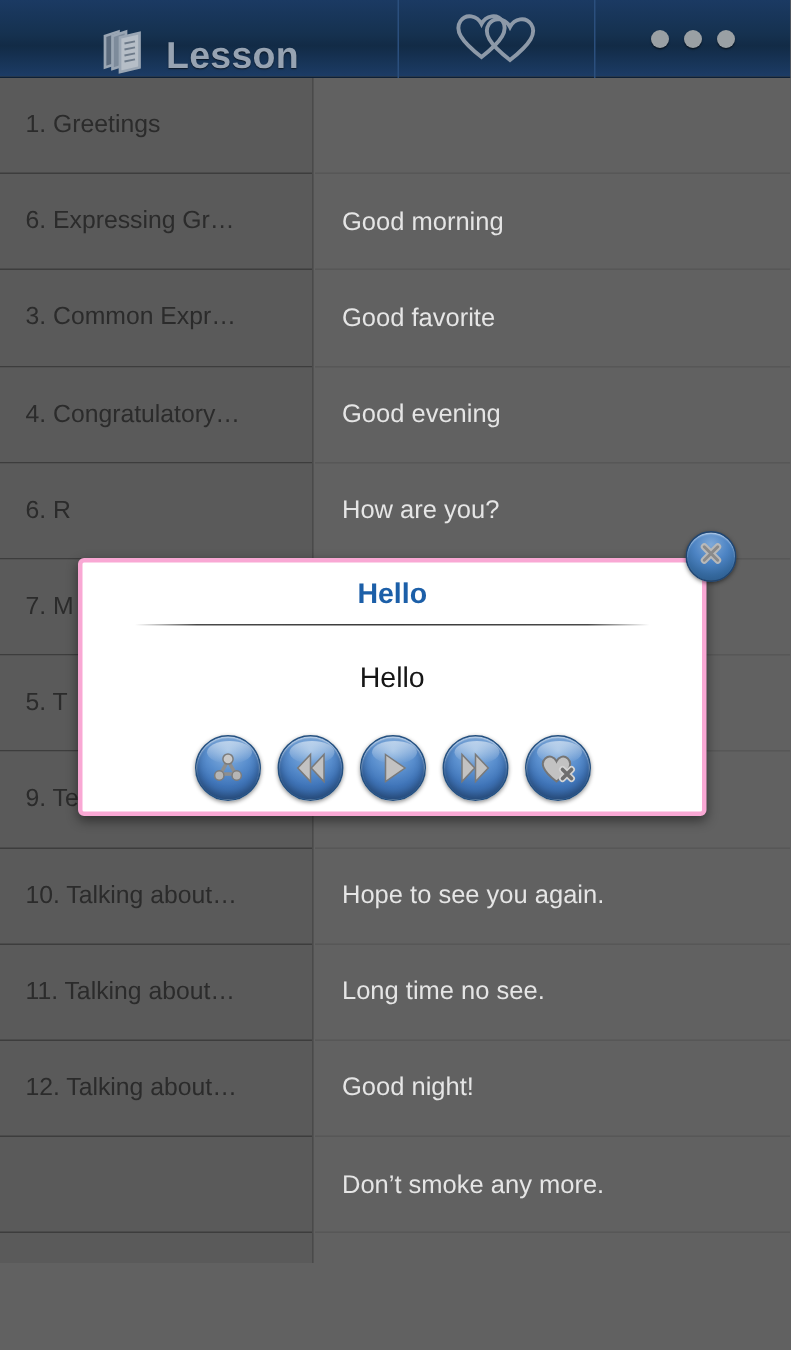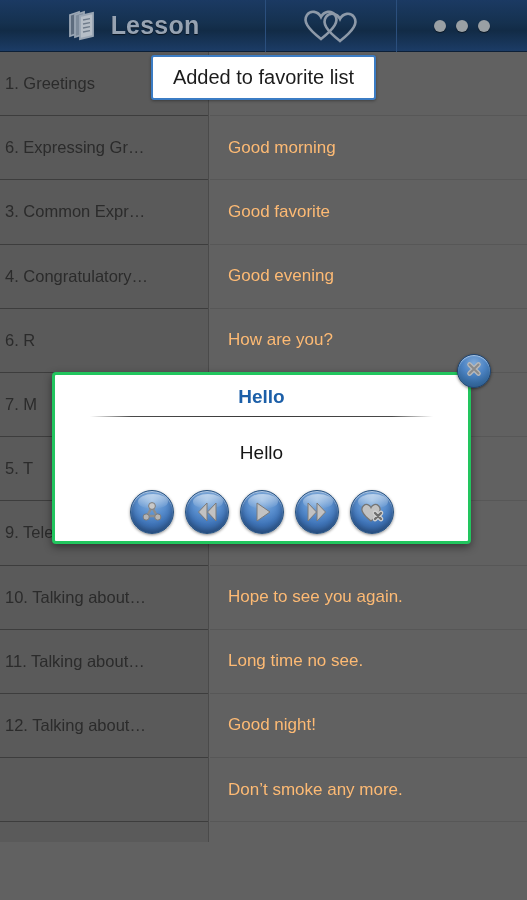--- a/index.html
+++ b/index.html
@@ -20,21 +20,21 @@
     position: absolute; left: 0; top: 0;
     width: 527px; height: 52px;
     background: linear-gradient(to bottom, #1b3a63 0%, #15314f 45%, #122b46 60%, #1c3c66 100%);
     display: flex; align-items: center;
     border-bottom: 1px solid #0d2037;
   }
   .ab-cell {
     height: 52px; display: flex; align-items: center; justify-content: center;
     position: relative;
   }
-  .ab-title-cell { width: 265px; justify-content: center; gap: 9px; }
+  .ab-title-cell { width: 265px; justify-content: center; gap: 9px; align-items: flex-end; }
   .ab-fav-cell  { width: 131px; border-left: 1px solid #2b4f7d; }
   .ab-menu-cell { width: 131px; border-left: 1px solid #2b4f7d; }
   .ab-title {
     font-size: 25px; font-weight: bold; color: #97a3b2;
     letter-spacing: .2px;
     text-shadow: 0 1px 1px rgba(0,0,0,.6);
   }
   .icon-docs { width: 36px; height: 34px; position: relative; display:block; }
   .dots { display: flex; gap: 10px; }
   .dots i {
@@ -52,41 +52,41 @@
   .sidebar {
     position: absolute; left: 0; top: 0;
     width: 209px; height: 790px;
     background: #5a5a5a;
     border-right: 1px solid #4a4a4a;
     overflow: hidden;
   }
   .sb-row {
     height: 64.2px;
     display: flex; align-items: center;
-    padding-left: 5px;
+    padding-left: 17px;
     border-bottom: 1px solid #3d3d3d;
     color: #2b2b2b;
     font-size: 16.5px;
     white-space: nowrap;
     background: #5a5a5a;
   }
   .sb-row.first { border-top: none; }
 
   .content {
     position: absolute; left: 210px; top: 0;
     width: 317px; height: 848px;
     background: #616161;
     overflow: hidden;
   }
   .ct-row {
     height: 64.2px;
     display: flex; align-items: center;
     padding-left: 18px;
     border-bottom: 1px solid #575757;
-    color: #fdba74;
+    color: #e5e5e5;
     font-size: 17px;
     white-space: nowrap;
   }
 
   
   .toast {
     position: absolute; left: 151px; top: 55px;
     width: 225px; height: 45px;
     background: #ffffff;
     border: 2px solid #3b7cc4;
@@ -95,21 +95,21 @@
     box-shadow: 0 1px 3px rgba(0,0,0,.35);
     z-index: 40;
   }
   .toast span { font-size: 20px; color: #1c1c1c; }
 
   
   .dialog {
     position: absolute; left: 52px; top: 372px;
     width: 419px; height: 172px;
     background: #ffffff;
-    border: 3px solid #22c55e;
+    border: 3px solid #f9a8d4;
     border-radius: 4px;
     box-shadow: 0 3px 8px rgba(0,0,0,.45);
     z-index: 50;
   }
   .dlg-title {
     text-align: center;
     font-size: 19px; font-weight: bold; color: #1c5fa8;
     padding-top: 11px; padding-bottom: 8px;
   }
   .dlg-divider {
@@ -278,23 +278,20 @@
         </div>
       <div class="ct-row">
           <span>Good night!</span>
         </div>
       <div class="ct-row">
           <span>Don’t smoke any more.</span>
         </div>
     </div>
   </div>
 
-  <div class="toast">
-    <span>Added to favorite list</span>
-  </div>
 
   <div class="dialog">
 
     <div class="dlg-title">Hello</div>
     <div class="dlg-divider"></div>
     <div class="dlg-text">Hello</div>
 
     <div class="dlg-buttons">
 
       <div class="rbtn">

